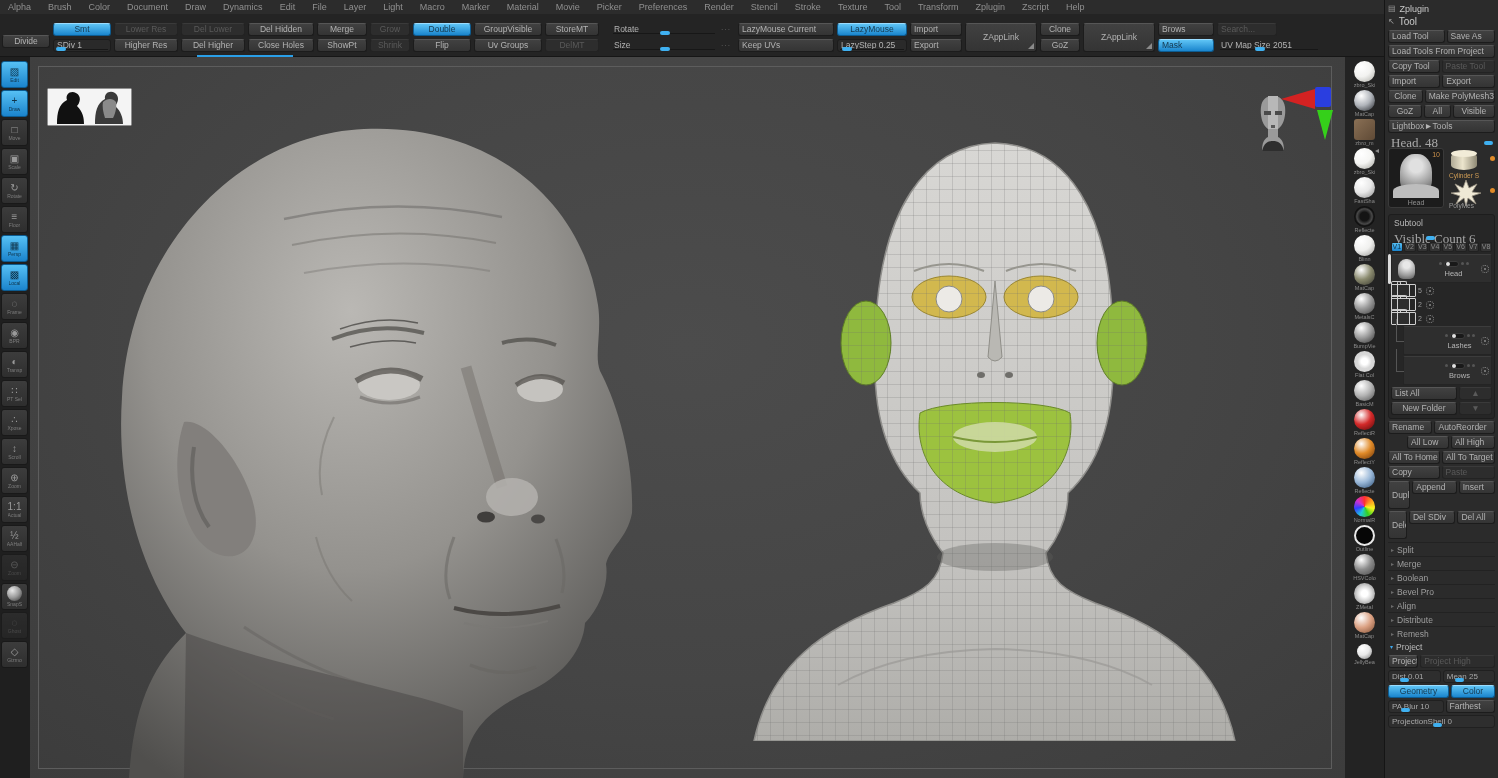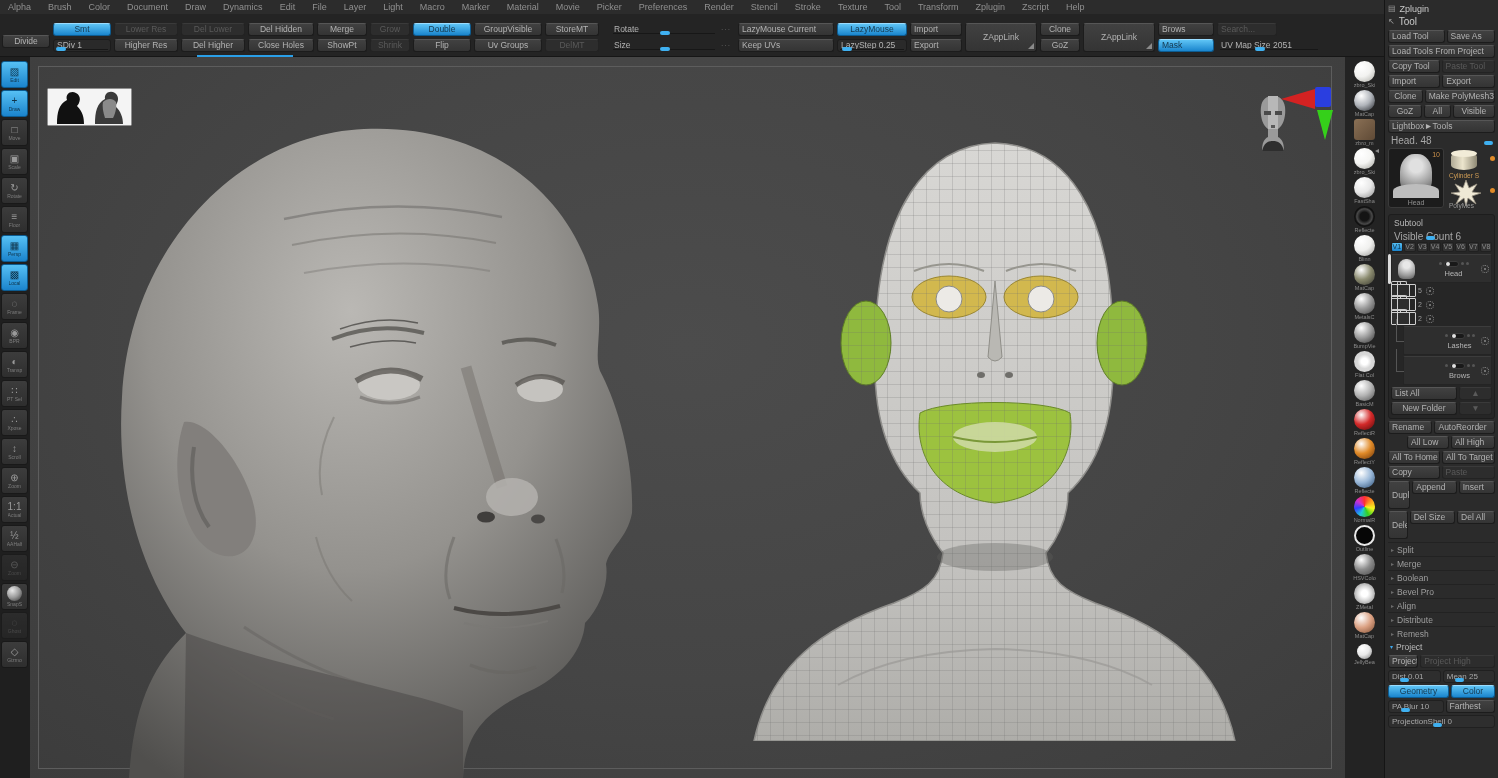--- a/index.html
+++ b/index.html
@@ -68,21 +68,21 @@
 
   
   .rpanel { position:absolute; left:1384px; top:0; width:114px; height:778px; background:#2b2b2b;
     border-left:1px solid #151515; padding:2px 3px 0 3px; overflow:hidden; }
   .phead { display:flex; align-items:center; gap:4px; height:13px; }
   .phead .pic { font-size:8px; color:#9a9a9a; }
   .phead .pt { font-size:9px; color:#c9c9c9; }
   .phead.big .pt { font-size:10px; }
   .prow { display:flex; gap:2px; margin-top:2px; }
   .prow .btn { flex-grow:1; }
-  .label-row { position:relative; height:13px; font-size:10px; color:#a8a8a8; padding:2px 3px 0 3px; }
+  .label-row { position:relative; height:13px; font-size:13px; color:#a8a8a8; padding:2px 3px 0 3px;font-family:Liberation Serif, serif; }
   .dotthumb { position:absolute; width:9px; height:4px; border-radius:2px; background:#3fb0f0; bottom:1px; }
   .thumbs { display:flex; gap:3px; margin-top:2px; height:62px; }
   .tool-thumb { position:relative; width:56px; height:60px; background:#1c1c1c; border:1px solid #3a3a3a;
     border-radius:3px; cursor:pointer; }
   .tool-thumb .bust { position:absolute; left:11px; top:5px; width:32px; height:40px; border-radius:45% 45% 35% 35%;
     background:radial-gradient(circle at 50% 30%, #e0e0e0 20%, #9a9a9a 60%, #4a4a4a 100%); }
   .tool-thumb .bust:after { content:""; position:absolute; left:-7px; top:30px; width:46px; height:14px;
     border-radius:50% 50% 0 0; background:#bdbdbd; }
   .tool-thumb .badge { position:absolute; right:3px; top:2px; font-size:7px; color:#c98f4a; }
   .tool-thumb .tl { position:absolute; bottom:1px; width:100%; text-align:center; font-size:7px; color:#8f8f8f; }
@@ -787,21 +787,21 @@
       <div class="prow">
         <div class="btn tallbtn" style="flex:1;">Duplicate</div>
         <div class="col2">
           <div class="btn" style="text-align:left;">Append</div>
           <div class="btn" style="text-align:left;">Insert</div>
         </div>
       </div>
       <div class="prow">
         <div class="btn tallbtn" style="flex:1;">Delete</div>
         <div class="col2">
-          <div class="btn" style="text-align:left;">Del Size</div>
+          <div class="btn" style="text-align:left;">Del SDiv</div>
           <div class="btn" style="text-align:left;">Del All</div>
         </div>
       </div>
     </div>
 
     <div style="margin-top:3px;">
 
         <div class="secrow">
           <span class="ar">▸</span>
           <span>Split</span>

